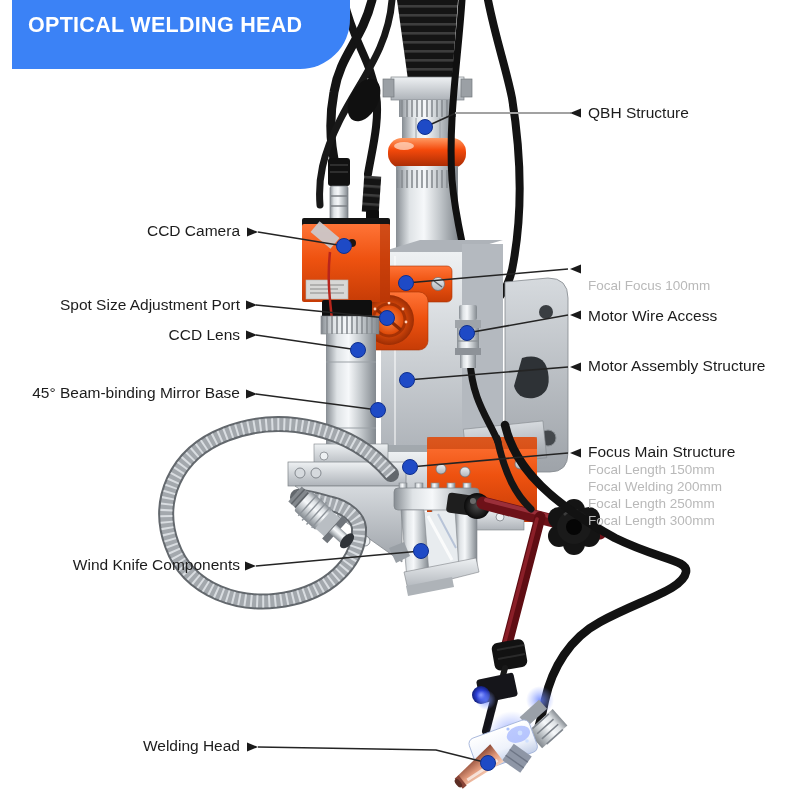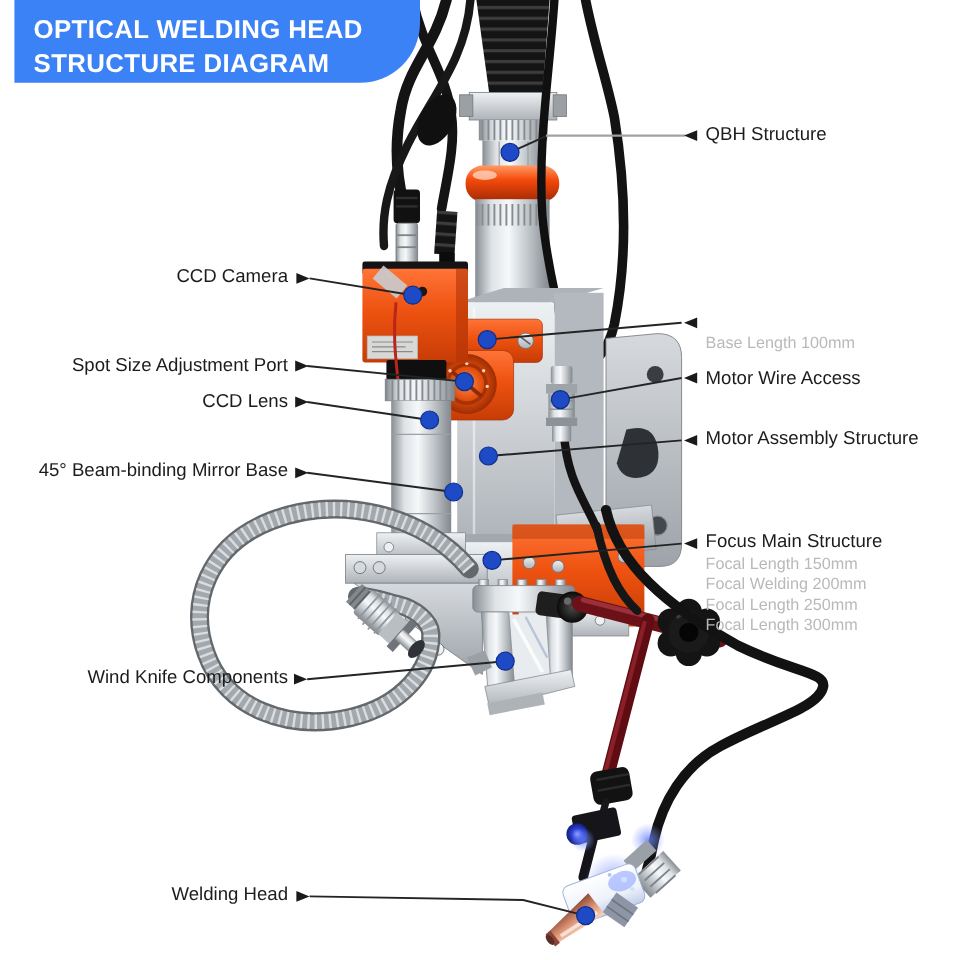--- a/index.html
+++ b/index.html
@@ -360,28 +360,27 @@
       <circle cx="378" cy="410" r="7.5"></circle>
       <circle cx="410" cy="467" r="7.5"></circle>
       <circle cx="421" cy="551" r="7.5"></circle>
       <circle cx="488" cy="763" r="7.5"></circle>
     </g>
   </svg>
 
   <div class="banner">
     <div class="t">
       <div>OPTICAL WELDING HEAD</div>
-      <div>STRUCTURE DIAGRAM</div>
     </div>
   </div>
 
   <div class="lbl right" style="top:103px">QBH Structure</div>
 
   <div class="sub-block" style="top:277px">
-    <div class="sub">Base Length 100mm</div>
+    <div class="sub">Focal Focus 100mm</div>
   </div>
 
   <div class="lbl right" style="top:306px">Motor Wire Access</div>
 
   <div class="lbl right" style="top:356px">Motor Assembly Structure</div>
 
   <div class="lbl right" style="top:442px">Focus Main Structure</div>
   <div class="sub-block" style="top:461px">
     <div class="sub">Focal Length 150mm</div>
     <div class="sub">Focal Welding 200mm</div>

